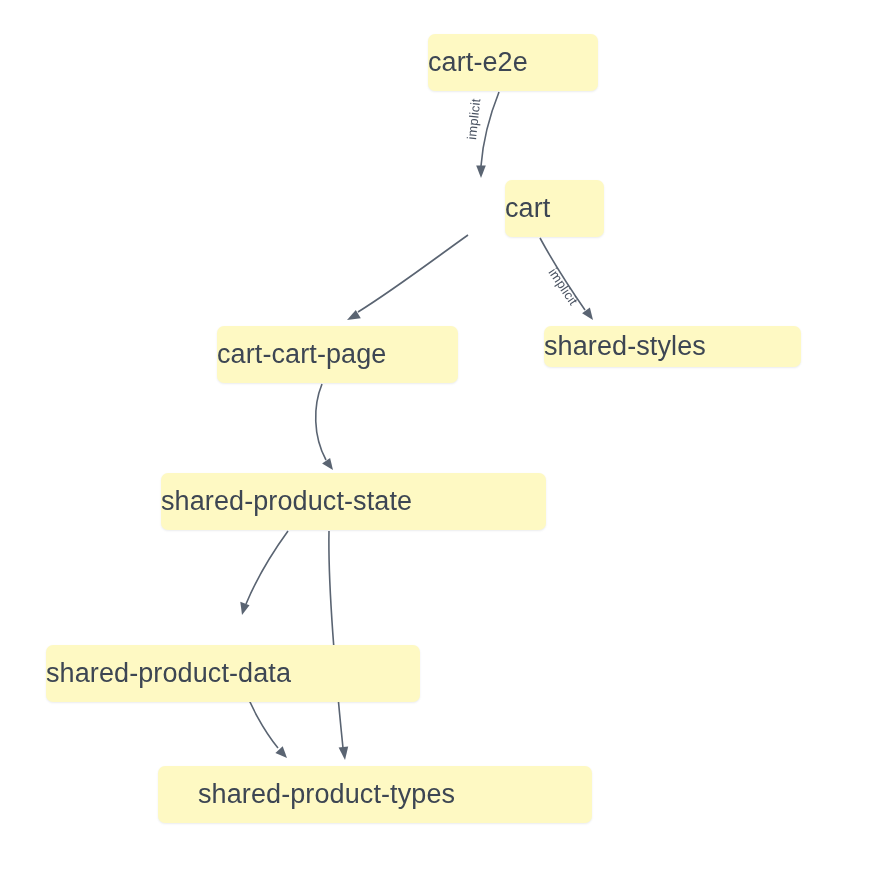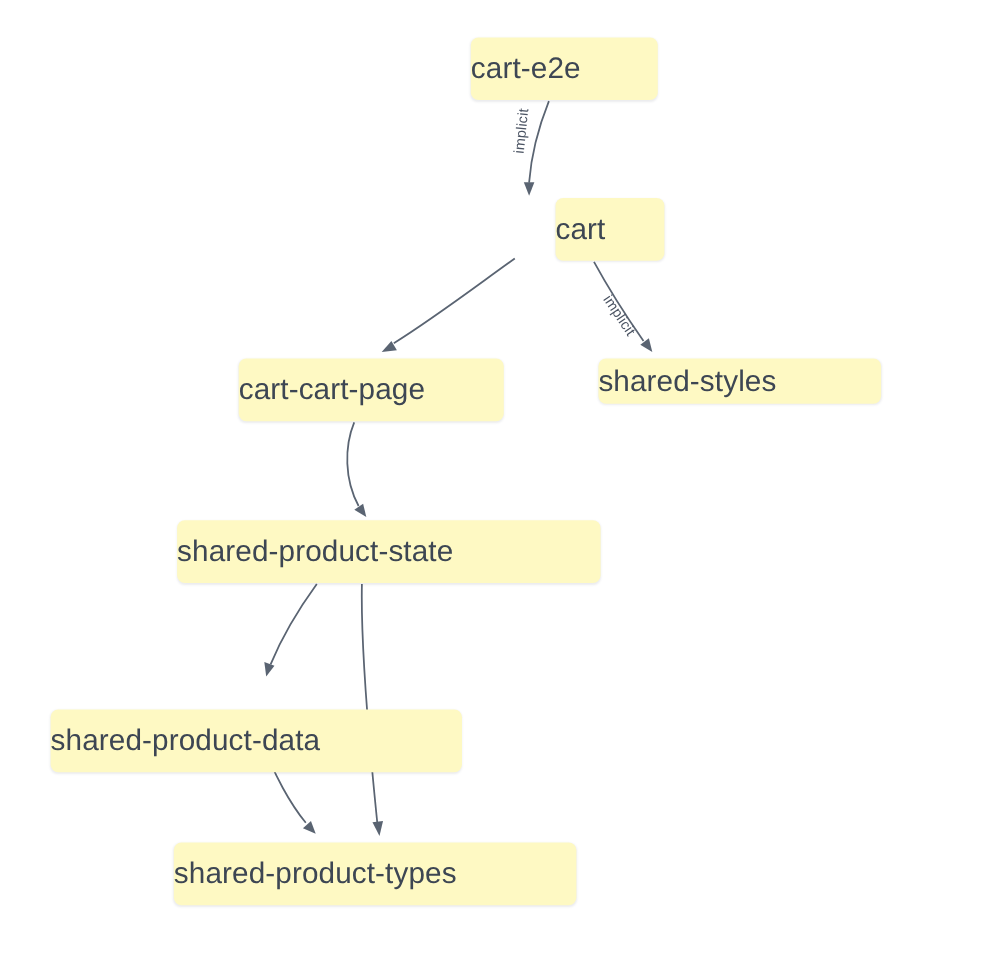--- a/index.html
+++ b/index.html
@@ -126,17 +126,17 @@
   </div>
 
   <div class="node" style="left:161px; top:473px; width:385px; height:57px;">
     <span class="node-label">shared-product-state</span>
   </div>
 
   <div class="node behind-edge" style="left:46px; top:620px; width:374px; height:57px;margin-top:25px;">
     <span class="node-label">shared-product-data</span>
   </div>
 
-  <div class="node" style="left:158px; top:766px; width:366px; height:57px;">
+  <div class="node" style="left:158px; top:766px; width:434px; height:57px;padding-left:40px;">
     <span class="node-label">shared-product-types</span>
   </div>
 
 </div>
 
 </body></html>

